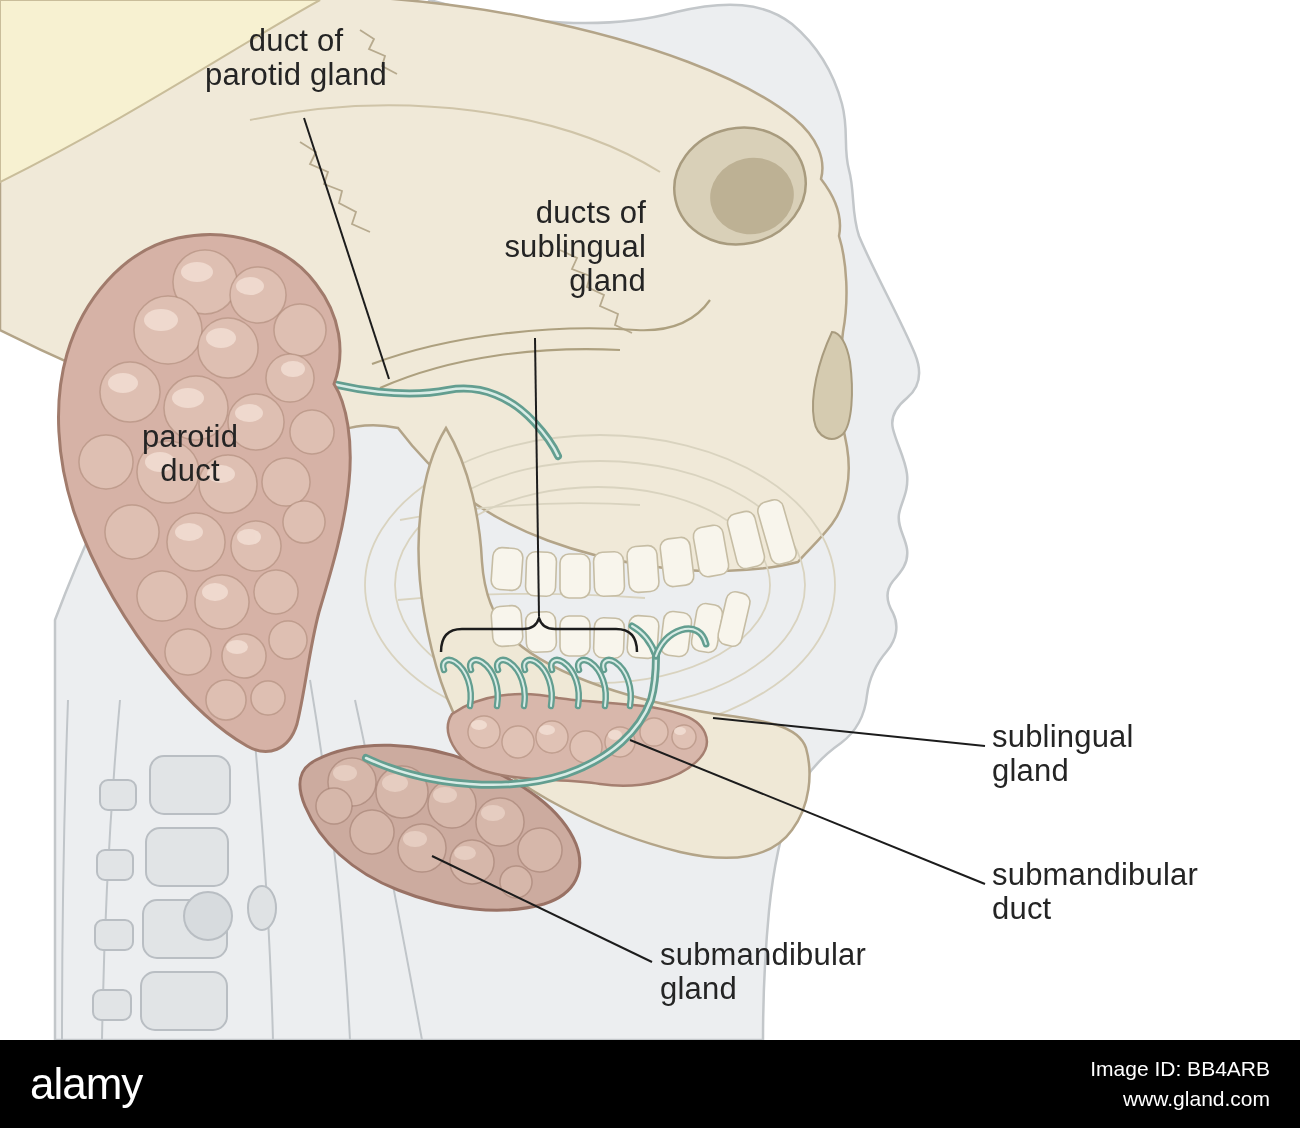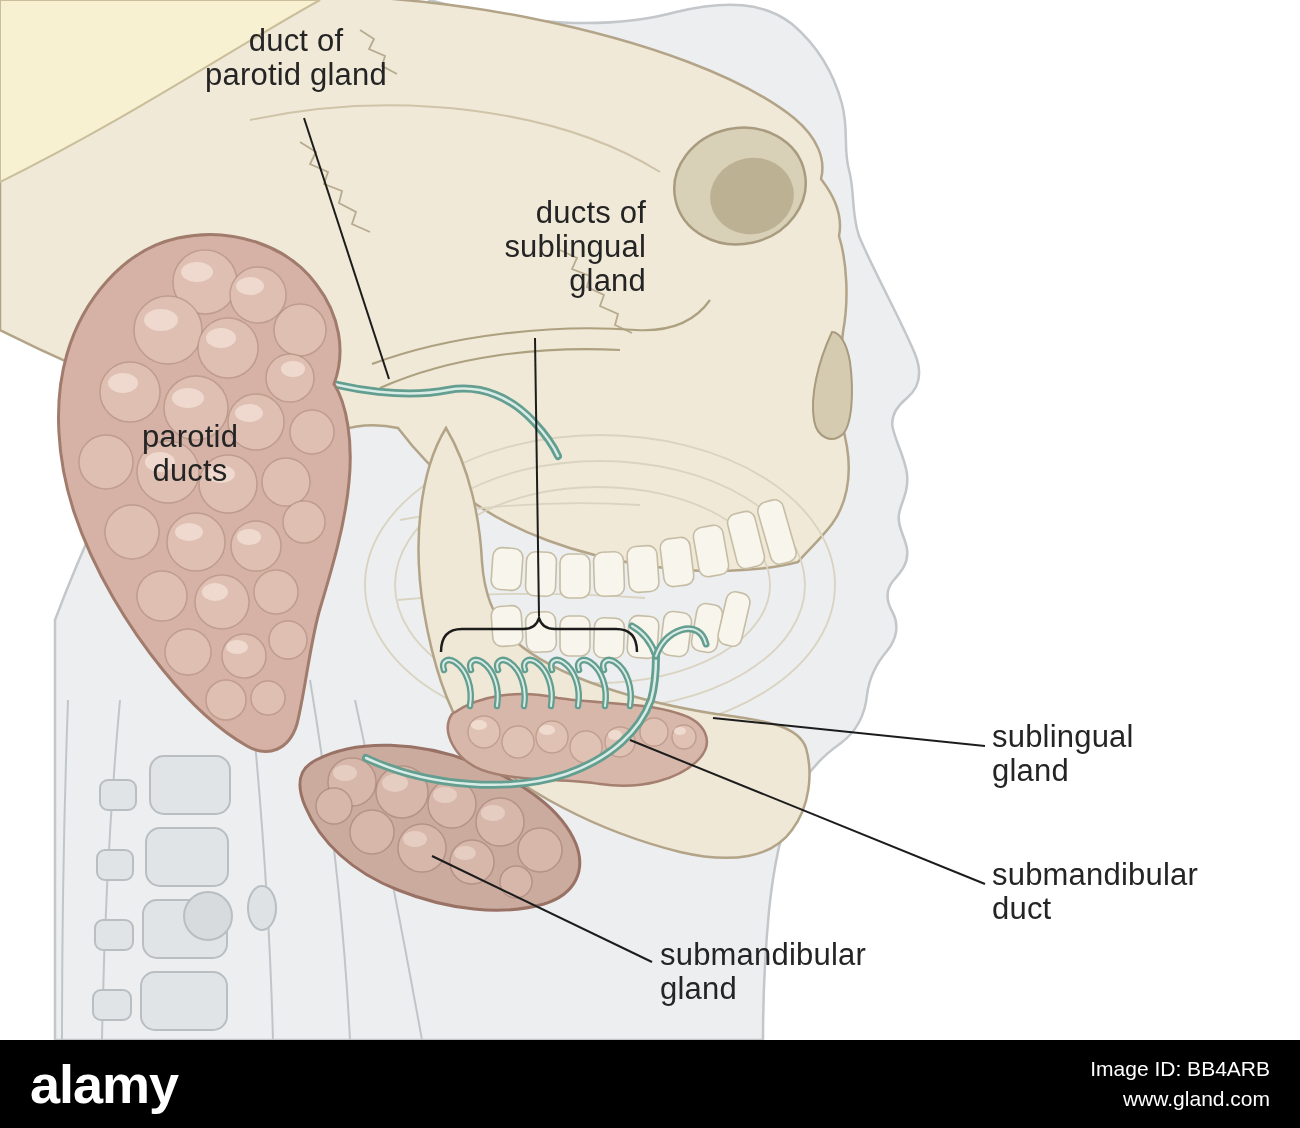--- a/index.html
+++ b/index.html
@@ -6,21 +6,21 @@
   .page{position:relative;width:1300px;height:1128px;background:#ffffff;overflow:hidden;
         font-family:"Liberation Sans",sans-serif;}
   .art{position:absolute;left:0;top:0;width:1300px;height:1040px;}
   .art svg{position:absolute;left:0;top:0;}
   .lbl{position:absolute;font-size:31px;line-height:34px;color:#242424;
        white-space:pre-line;letter-spacing:.2px;}
   .lbl.c{text-align:center;}
   .bar{position:absolute;left:0;bottom:0;width:1300px;height:88px;background:#000;
        display:flex;align-items:center;justify-content:space-between;
        padding:0 30px;box-sizing:border-box;}
-  .logo{color:#fff;font-size:54px;font-weight:700;letter-spacing:-1px;}
+  .logo{color:#fff;font-size:44px;font-weight:400;letter-spacing:-1px;}
   .meta{color:#fff;font-size:21px;line-height:30px;text-align:right;margin-left:16px;}
 </style>
 </head>
 <body>
 
 <div class="page">
   <div class="art">
 
     <svg width="1300" height="1040" viewBox="0 0 1300 1040">
 
@@ -259,21 +259,21 @@
     </svg>
 
     <div class="lbl c" style="left:166px;top:24px;width:260px;">duct of
 parotid gland</div>
 
     <div class="lbl c" style="left:416px;top:196px;width:230px;text-align:right;">ducts of
 sublingual
 gland</div>
 
     <div class="lbl c" style="left:100px;top:420px;width:180px;">parotid
-ducts</div>
+duct</div>
 
     <div class="lbl" style="left:992px;top:720px;width:300px;">sublingual
 gland</div>
 
     <div class="lbl" style="left:992px;top:858px;width:320px;">submandibular
 duct</div>
 
     <div class="lbl" style="left:660px;top:938px;width:320px;">submandibular
 gland</div>
   </div>

